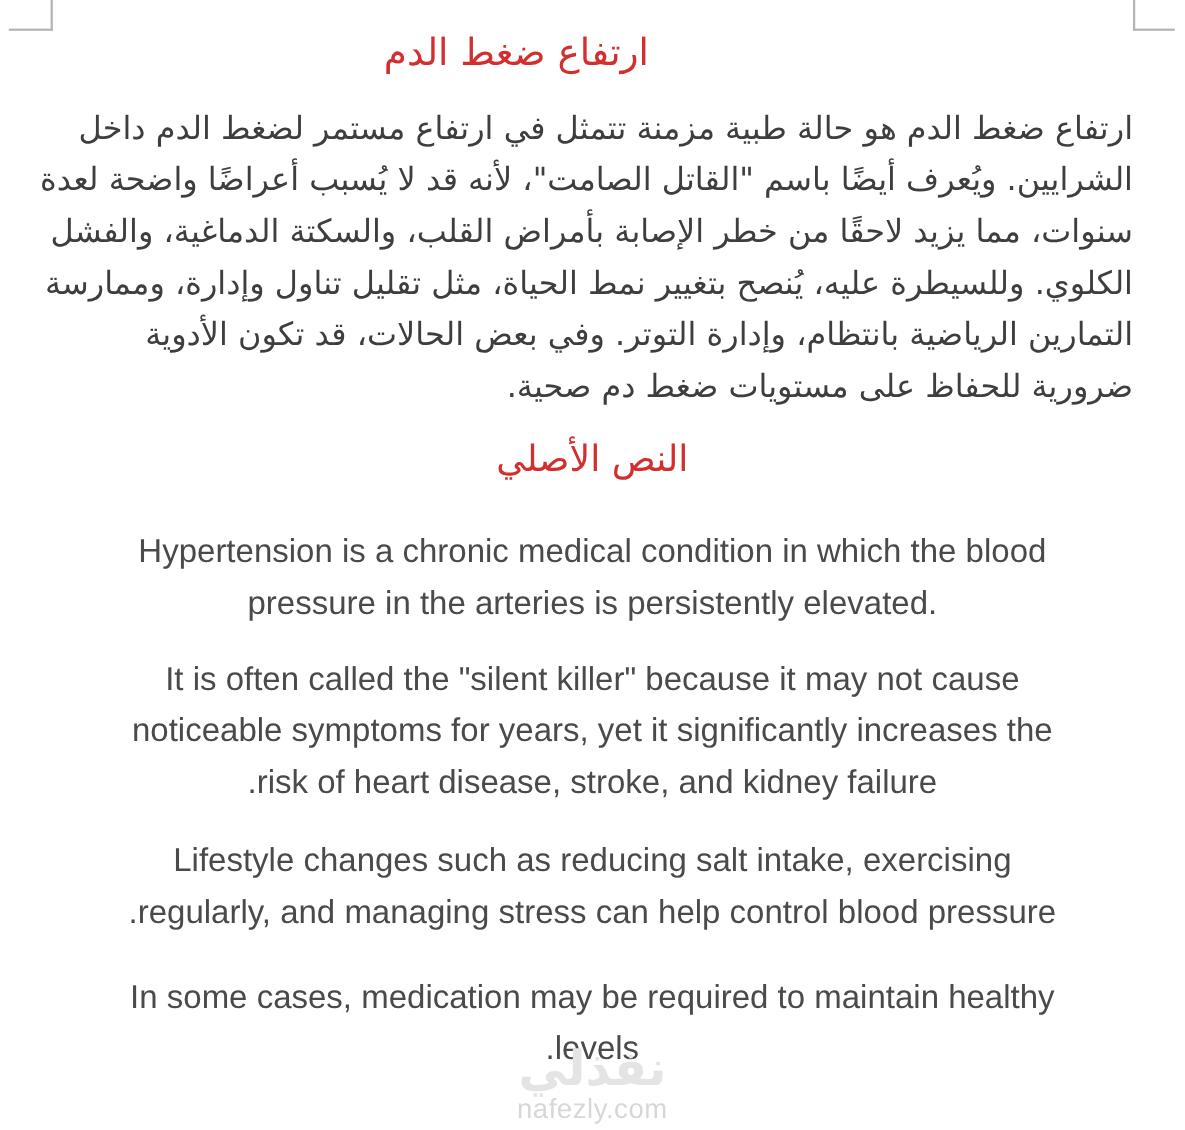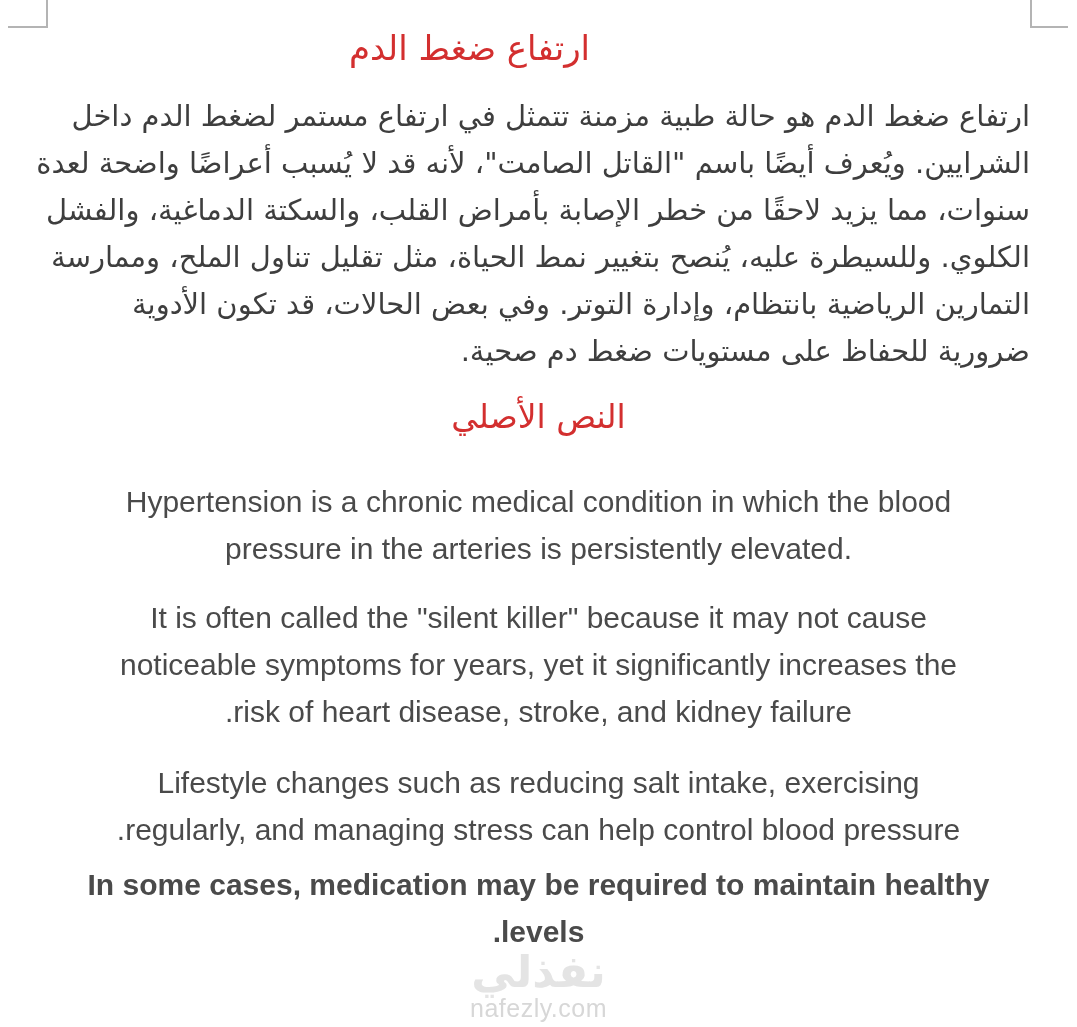--- a/index.html
+++ b/index.html
@@ -50,21 +50,21 @@
     text-align: center;
     white-space: nowrap;
     font-size: 30px;
     line-height: 47px;
     color: var(--english-text, #4a4a4a);
     font-family: "Liberation Sans", "DejaVu Sans", sans-serif;
   }
   .p1 { margin-top: 37px; }
   .p2 { margin-top: 22px; }
   .p3 { margin-top: 24px; }
-  .p4 { margin-top: 8px; font-weight: bold; }
+  .p4 { margin-top: 30px; }
 
   .watermark { position: absolute; top: 946px; left: 0; right: 0; text-align: center; }
   .wm-logo {
     direction: rtl;
     font-size: 44px;
     line-height: 52px;
     font-weight: 700;
     color: var(--watermark-logo, #e4e4e4);
     text-align: center;
   }
@@ -85,21 +85,21 @@
   <div class="crop-mark crop-tr"></div>
 
   <div class="content">
 
     <h1 class="ar-heading h1-main">ارتفاع ضغط الدم</h1>
 
     <div class="ar-para">
       <div class="ar-line">ارتفاع ضغط الدم هو حالة طبية مزمنة تتمثل في ارتفاع مستمر لضغط الدم داخل</div>
       <div class="ar-line">الشرايين. ويُعرف أيضًا باسم "القاتل الصامت"، لأنه قد لا يُسبب أعراضًا واضحة لعدة</div>
       <div class="ar-line">سنوات، مما يزيد لاحقًا من خطر الإصابة بأمراض القلب، والسكتة الدماغية، والفشل</div>
-      <div class="ar-line">الكلوي. وللسيطرة عليه، يُنصح بتغيير نمط الحياة، مثل تقليل تناول الملح، وممارسة</div>
+      <div class="ar-line">الكلوي. وللسيطرة عليه، يُنصح بتغيير نمط الحياة، مثل تقليل تناول وإدارة، وممارسة</div>
       <div class="ar-line">التمارين الرياضية بانتظام، وإدارة التوتر. وفي بعض الحالات، قد تكون الأدوية</div>
       <div class="ar-line">ضرورية للحفاظ على مستويات ضغط دم صحية.</div>
     </div>
 
     <h2 class="ar-heading h2-sub">النص الأصلي</h2>
 
     <div class="en-para p1">
       <div class="en-line">Hypertension is a chronic medical condition in which the blood</div>
       <div class="en-line">pressure in the arteries is persistently elevated.</div>
     </div>

